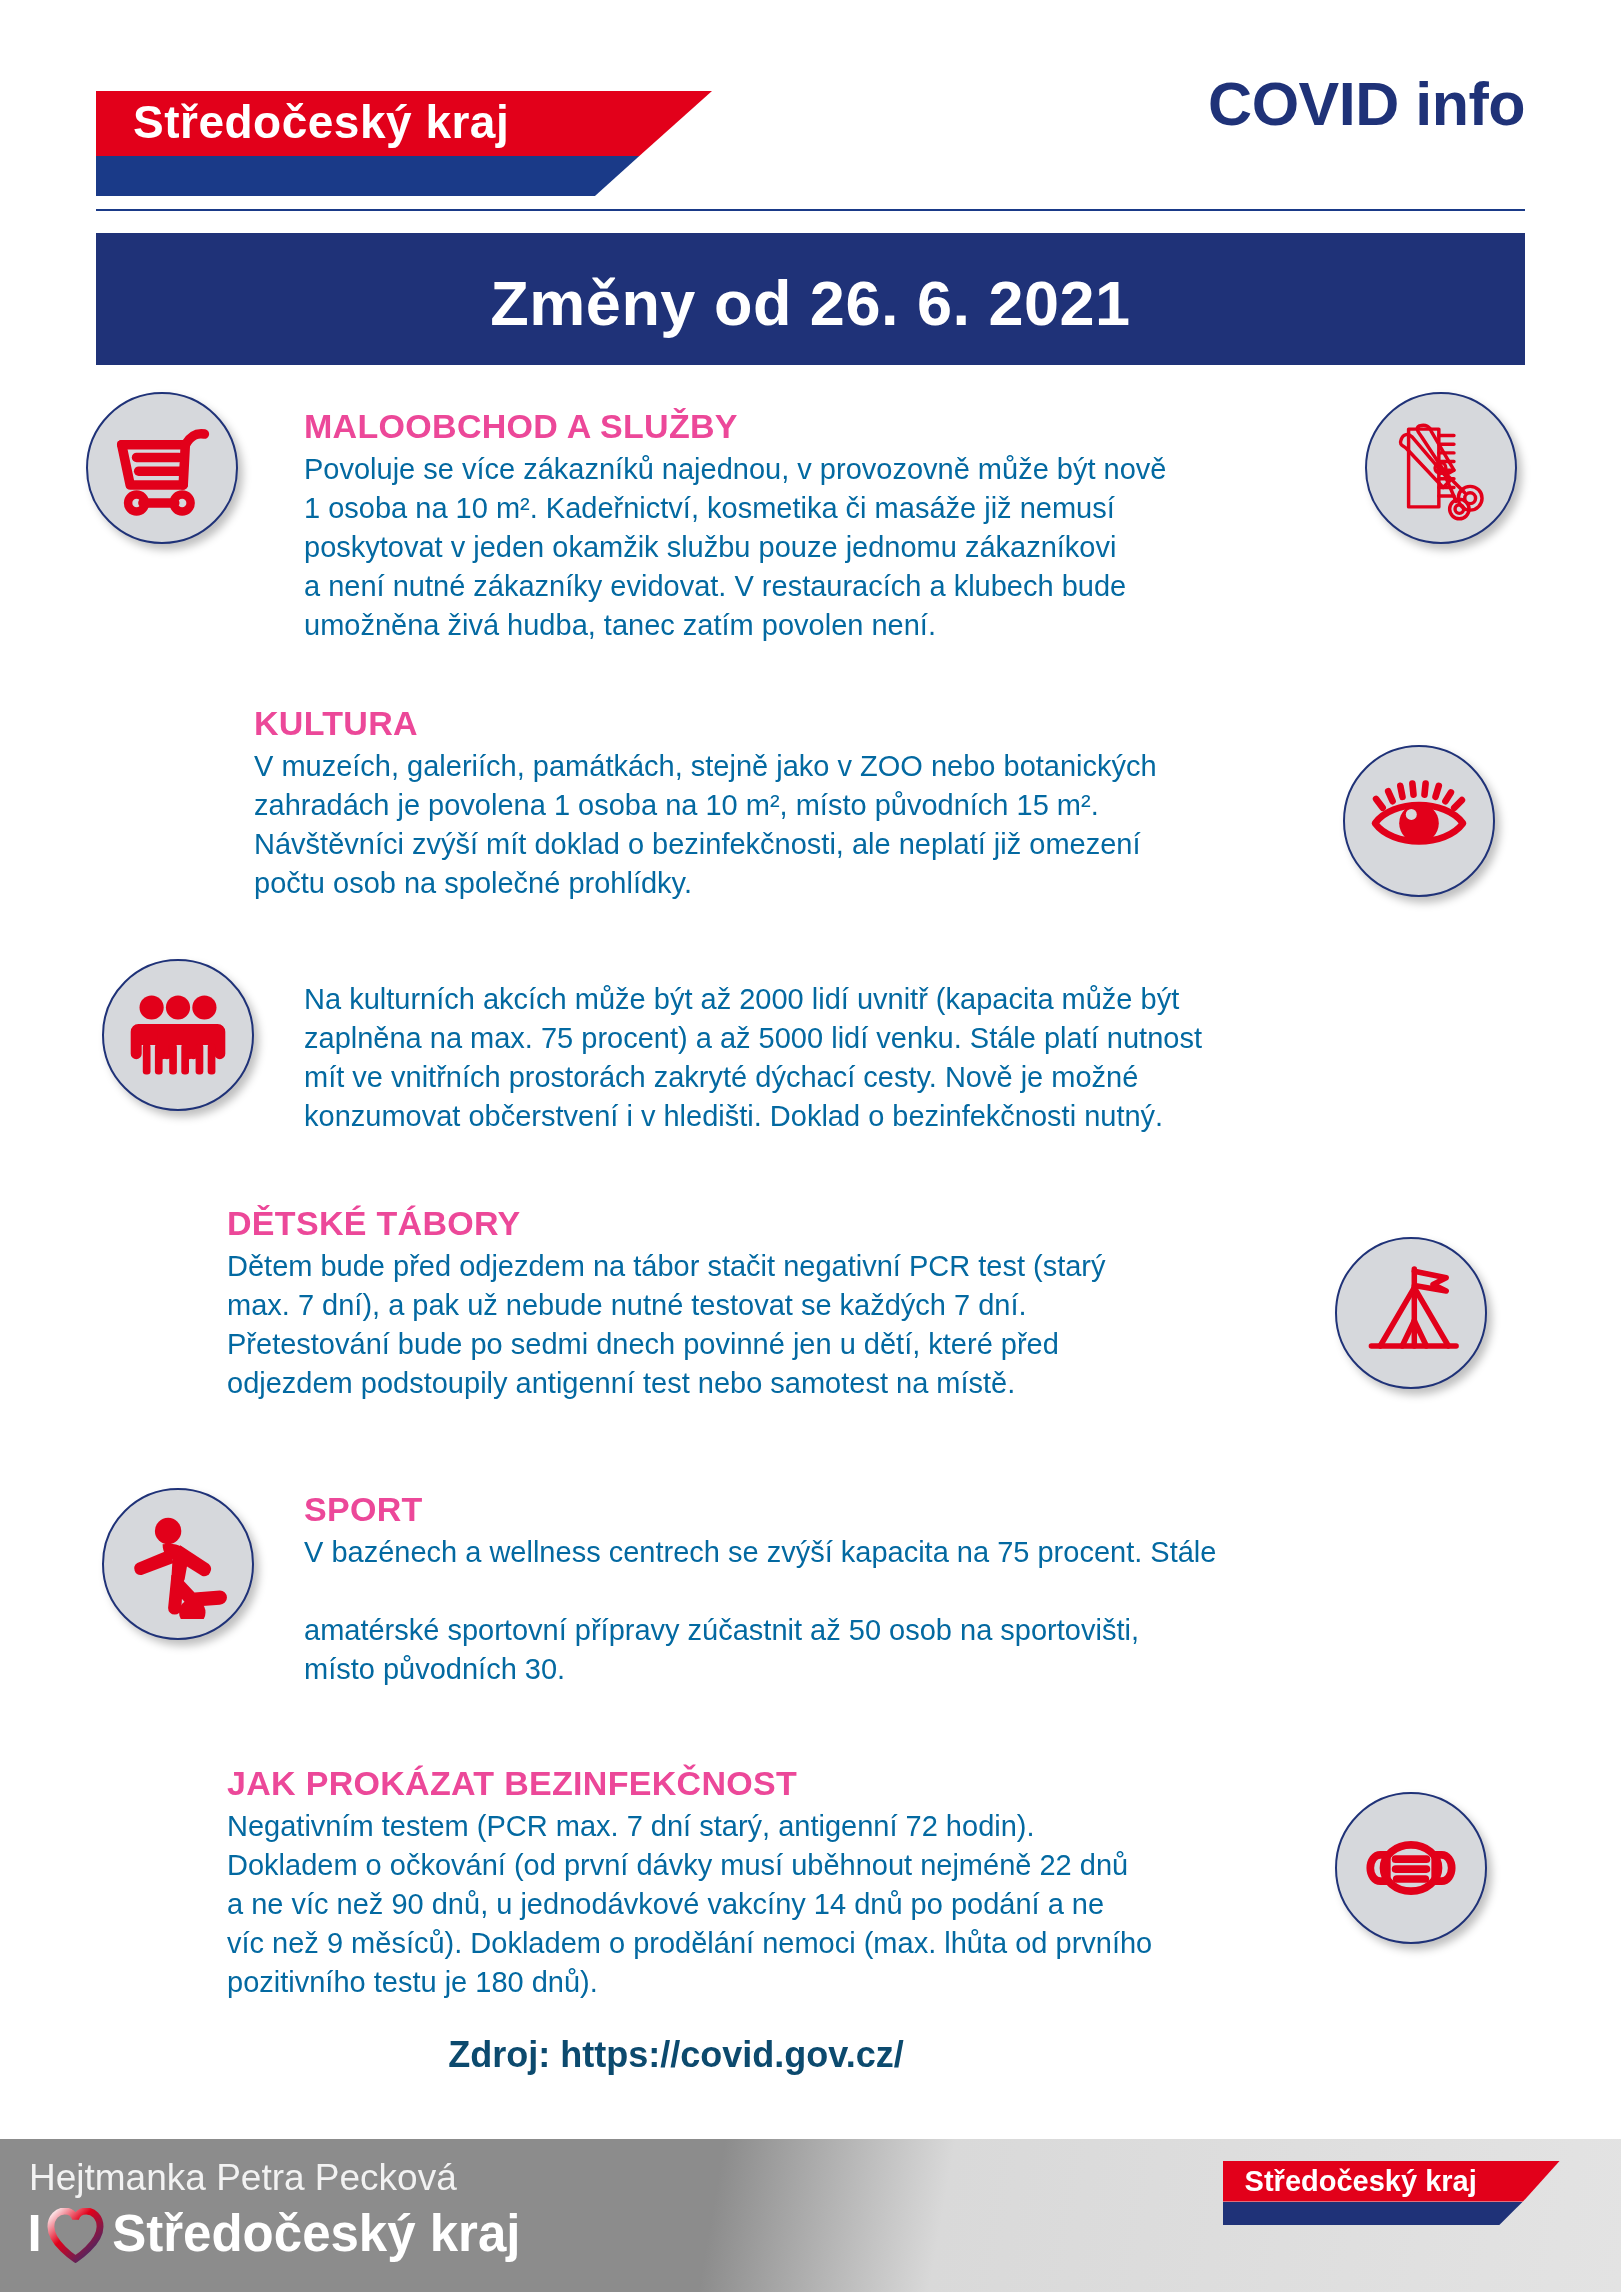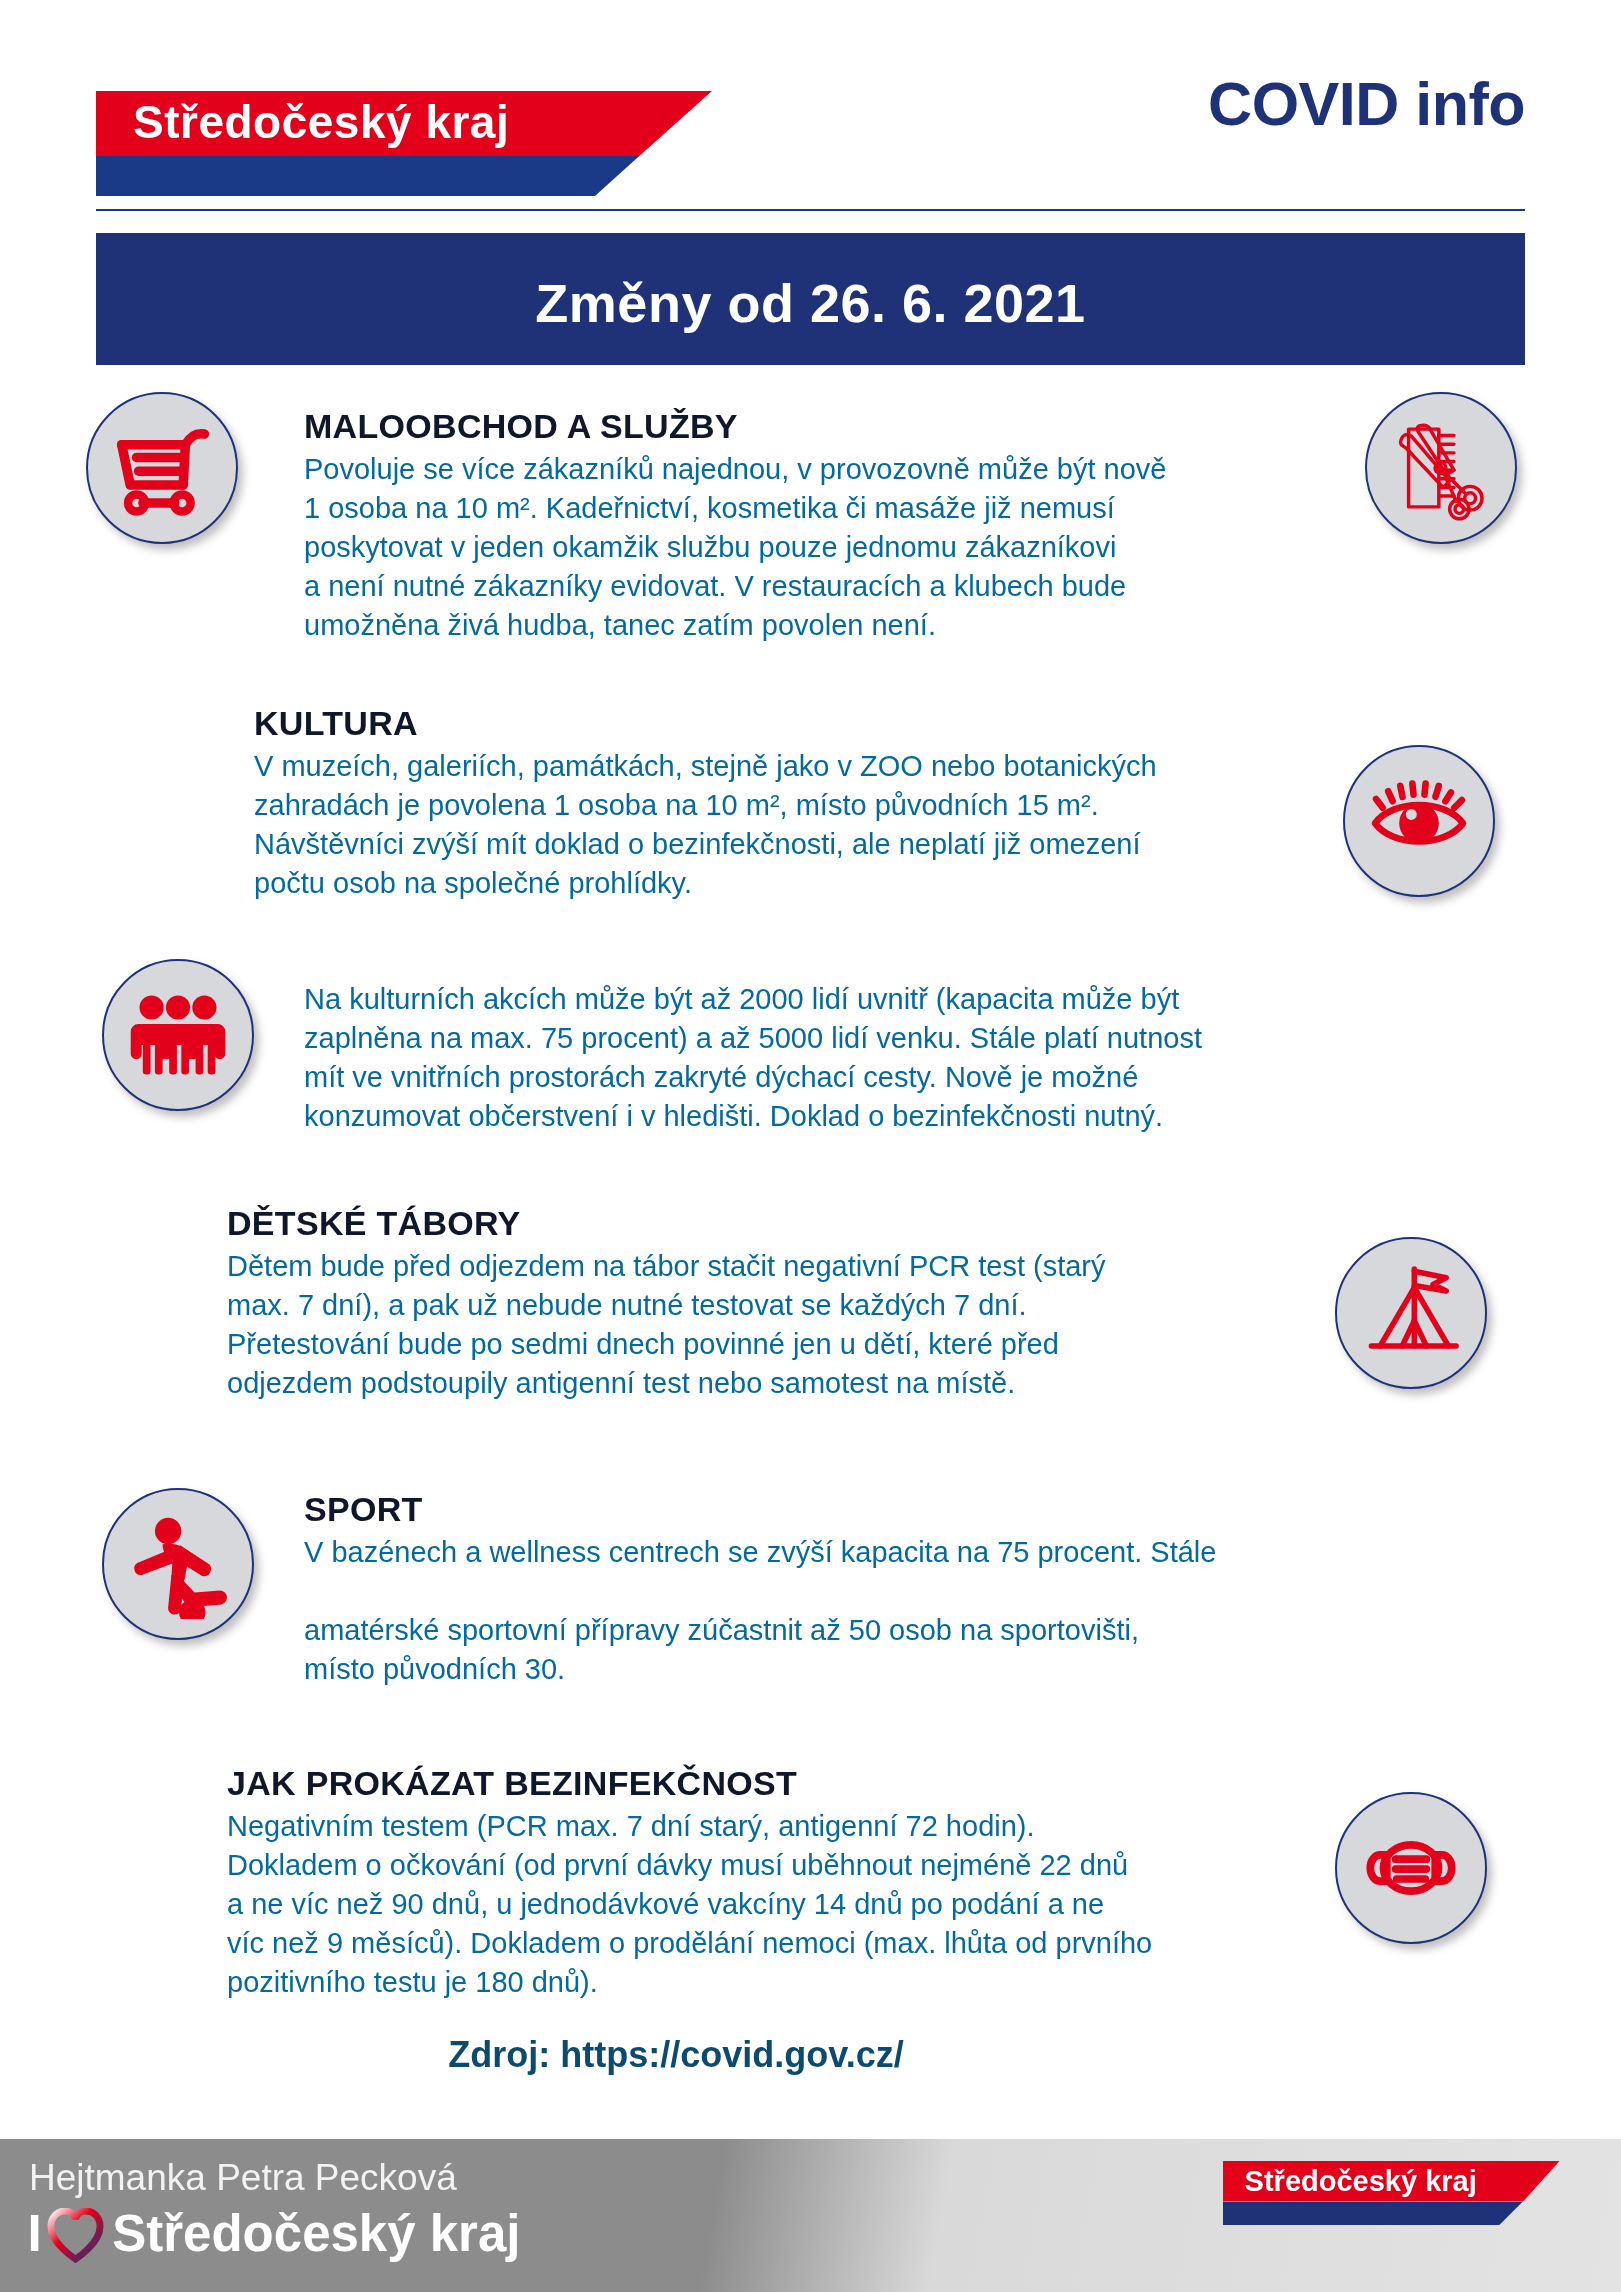--- a/index.html
+++ b/index.html
@@ -47,41 +47,41 @@
   }
 
   
   .title-bar{
     position:absolute;left:96px;top:233px;width:1429px;height:132px;
     background:#1f3278;
   }
   .title-bar .title-text{
     position:absolute;left:0;right:0;top:0;height:140px;
     display:flex;align-items:center;justify-content:center;
-    font-size:54px;font-weight:bold;color:#ffffff;
+    font-size:63px;font-weight:bold;color:#ffffff;
     letter-spacing:0.5px;
     white-space:nowrap;
   }
 
   
   .icon-circle{
     position:absolute;
     width:152px;height:152px;border-radius:50%;
     background:#d6d8dc;
     border:2.9px solid #1f3278;
     box-shadow:4.9px 5.9px 8.8px rgba(0,0,0,0.25);
     box-sizing:border-box;
     display:flex;align-items:center;justify-content:center;
   }
   .icon-circle svg{display:block;}
 
   
   .section{position:absolute;}
   .sec-title{
-    font-size:34px;font-weight:bold;color:#0f172a;
+    font-size:34px;font-weight:bold;color:#ec4899;
     letter-spacing:0.3px;
     margin:0 0 3.9px 0;
     white-space:nowrap;
   }
   .sec-body{
     font-size:29px;color:#0369a1;
     line-height:39px;
     margin:0;
   }
 

